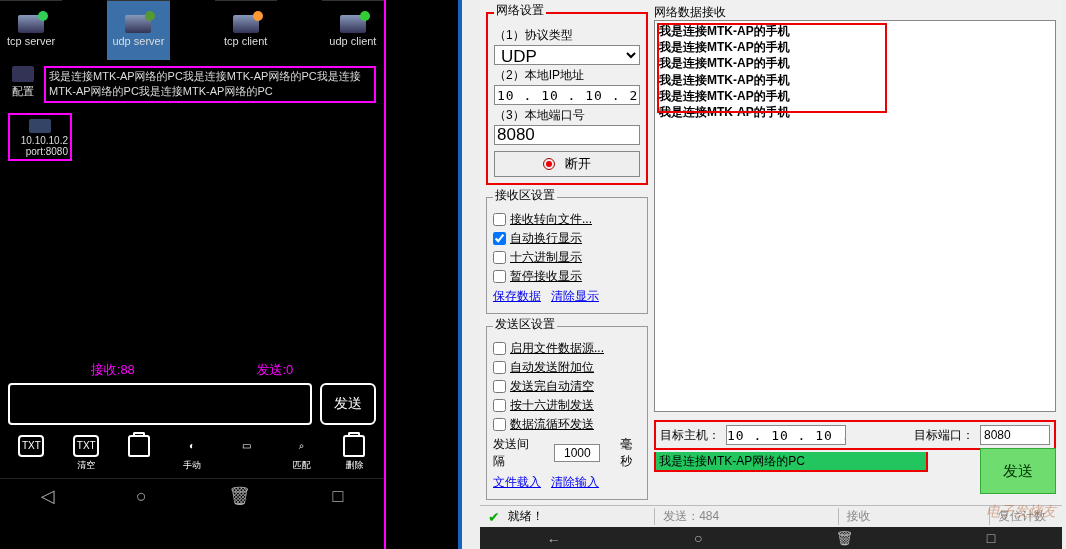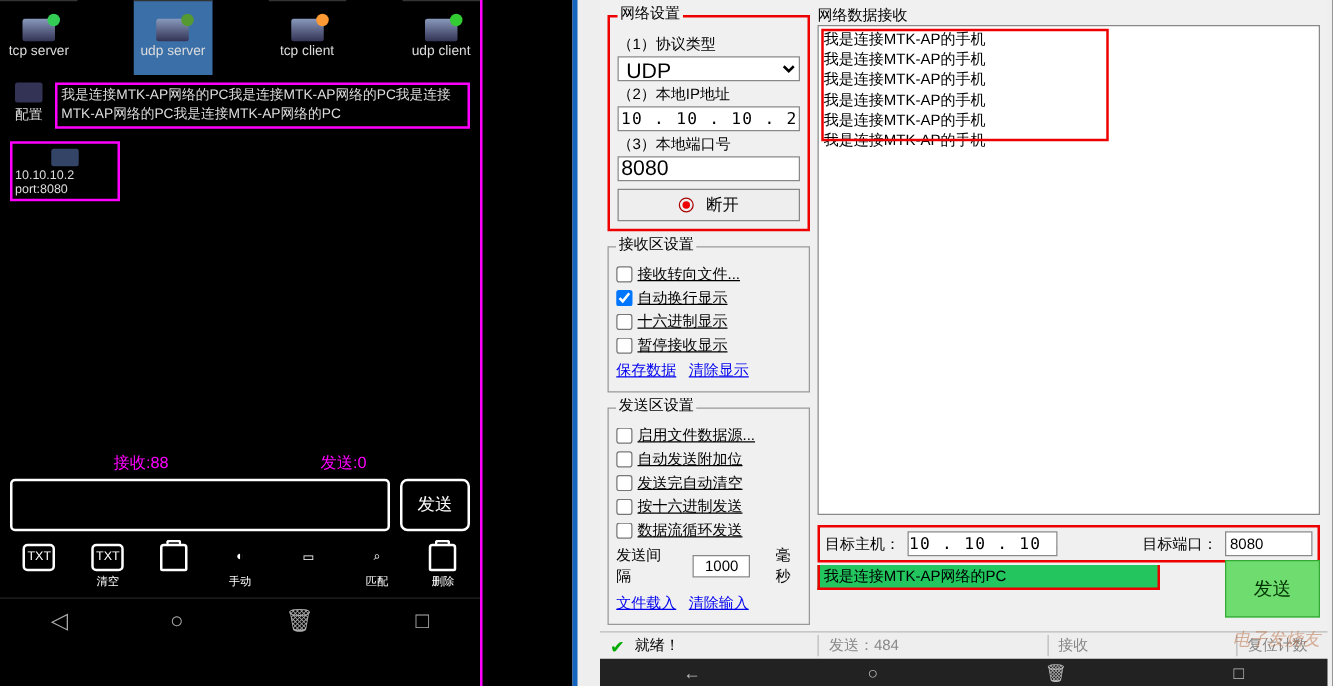--- a/index.html
+++ b/index.html
@@ -14,21 +14,21 @@
 .tab-icon::after { content: ''; position: absolute; right: -4px; top: -4px; width: 10px; height: 10px; background: #3c5; border-radius: 50%; }
 .tab:nth-child(2) .tab-icon::after { background: #593; }
 .tab:nth-child(3) .tab-icon::after { background: #f93; }
 .tab:nth-child(4) .tab-icon::after { background: #3c3; }
 
 .cfg { display: flex; align-items: flex-start; gap: 6px; padding: 6px 8px; color: #ddd; font-size: 11px; }
 .cfg-icon { width: 30px; display: flex; flex-direction: column; align-items: center; gap: 2px; }
 .cfg-icon-box { width: 22px; height: 16px; background: #335; border-radius: 2px; }
 .cfg-msg { flex: 1; line-height: 1.4; border: 2px solid #f0f; padding: 1px 3px; }
 
-.conn-box { margin: 4px 8px; width: 88px; border: 2px solid #f0f; color: #ddd; font-size: 10px; text-align: left; padding: 2px; }
+.conn-box { margin: 4px 8px; width: 64px; border: 2px solid #f0f; color: #ddd; font-size: 10px; text-align: right; padding: 2px; }
 .conn-icon { width: 22px; height: 14px; margin: 2px auto; background: #346; border-radius: 2px; }
 
 .rx-tx { display: flex; justify-content: space-around; color: #f0f; font-size: 13px; margin-top: 200px; padding: 0 30px; }
 .inputrow { display: flex; gap: 8px; padding: 4px 8px; align-items: stretch; }
 .textfield { flex: 1; height: 42px; border: 2px solid #fff; border-radius: 4px; background: transparent; }
 .sendbtn { width: 56px; border: 2px solid #fff; border-radius: 6px; color: #fff; display: flex; align-items: center; justify-content: center; font-size: 14px; }
 
 .toolbar { display: flex; justify-content: space-around; padding: 6px 4px; color: #fff; font-size: 9px; }
 .tool { display: flex; flex-direction: column; align-items: center; gap: 2px; }
 .tool-ico { width: 26px; height: 22px; border: 2px solid #fff; border-radius: 4px; display: flex; align-items: center; justify-content: center; font-size: 10px; }
@@ -56,21 +56,21 @@
 
 .chk-row { display: flex; align-items: center; gap: 4px; padding: 1px 0; font-size: 12px; text-decoration: underline; }
 .chk-row input { width: 13px; height: 13px; }
 .linkrow { display: flex; gap: 10px; padding: 2px 0; font-size: 12px; }
 .linkrow span { color: #00e; text-decoration: underline; cursor: pointer; }
 .interval-row { display: flex; align-items: center; gap: 20px; font-size: 12px; padding: 2px 0; }
 .interval-row input { width: 46px; height: 18px; border: 1px solid #888; text-align: center; font-size: 12px; }
 
 .recv-area { position: absolute; left: 174px; top: 4px; right: 6px; height: 408px; }
 .recv-hdr { font-size: 12px; height: 16px; }
-.recv-box { border: 1px solid #888; background: #fff; height: 392px; padding: 2px 4px; font-size: 12px; line-height: 1.35; position: relative; }
+.recv-box { border: 1px solid #888; background: #fff; height: 392px; padding: 2px 4px; font-size: 12px; line-height: 1.35; position: relative; font-weight: bold; }
 .recv-red { position: absolute; top: 2px; left: 2px; width: 230px; height: 90px; border: 2px solid #e00; pointer-events: none; }
 
 .target-area { position: absolute; left: 174px; top: 420px; right: 6px; }
 .target-row { display: flex; align-items: center; gap: 6px; font-size: 12px; border: 2px solid #e00; padding: 3px 4px; }
 .target-row .ipin { width: 120px; height: 20px; border: 1px solid #888; font-family: monospace; text-align: center; font-size: 13px; letter-spacing: 1px; }
 .target-row .portin { width: 70px; height: 20px; border: 1px solid #888; font-size: 12px; padding: 0 3px; }
 .send-text { width: 274px; height: 20px; border: 1px solid #888; background: #22c55e; font-size: 12px; padding: 0 3px; margin-top: 2px; }
 .sendbtn-win { position: absolute; right: 6px; top: 448px; width: 76px; height: 46px; background: #6fdc6f; border: 1px solid #3a3; color: #030; font-size: 15px; display: flex; align-items: center; justify-content: center; cursor: pointer; }
 
 .statusbar { position: absolute; left: 0; right: 0; bottom: 22px; height: 22px; border-top: 1px solid #bbb; display: flex; align-items: center; font-size: 12px; padding: 0 8px; gap: 8px; background: #eee; }

